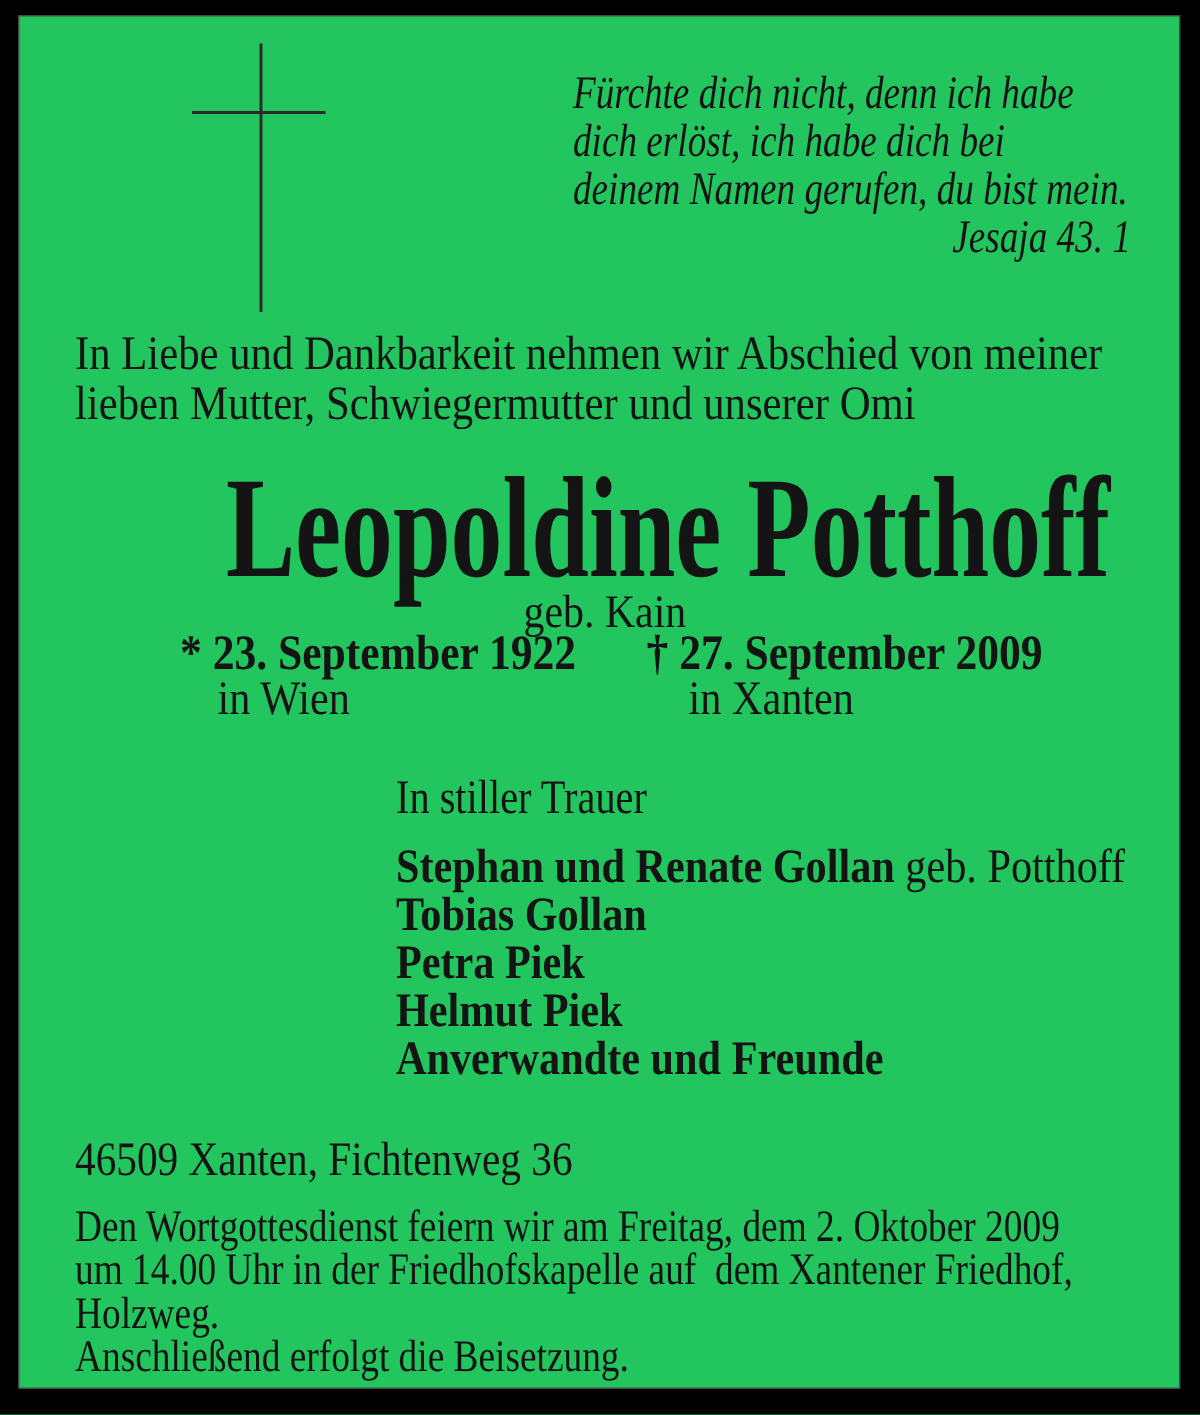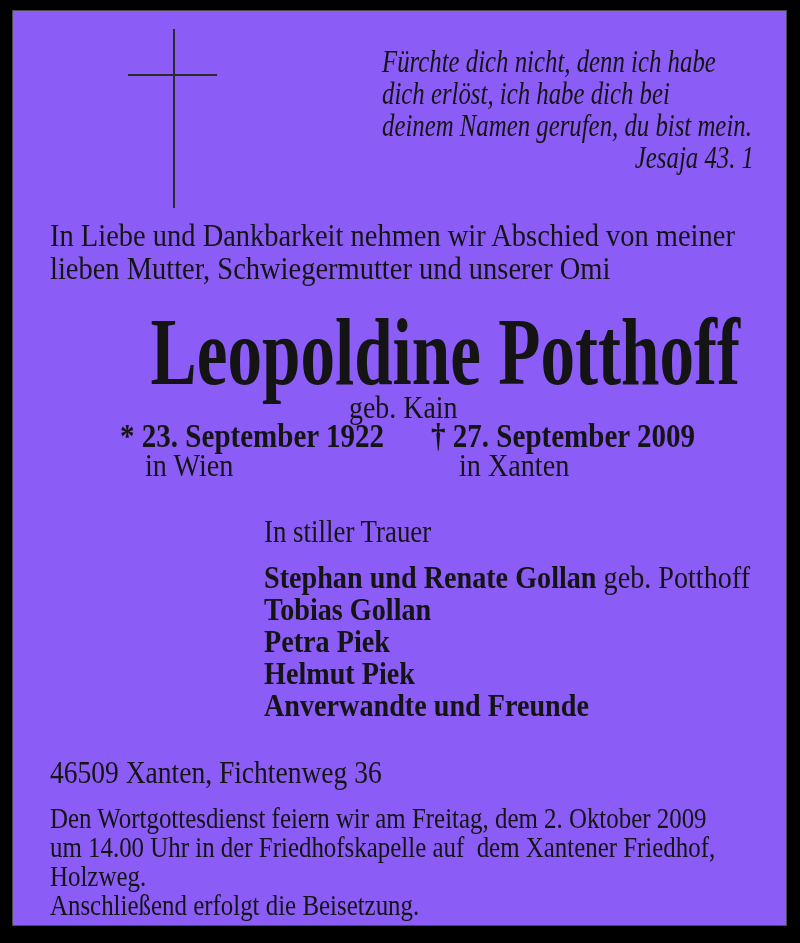--- a/index.html
+++ b/index.html
@@ -6,21 +6,21 @@
   html,body { width:800px; height:943px; }
   body {
     position:relative;
     background:#000;
     font-family:"Liberation Serif","DejaVu Serif",serif;
     color:#141414;
     overflow:hidden;
   }
   .page {
     position:absolute; left:13px; top:11px; width:773px; height:914px;
-    background:#8b5cf6;
+    background:#22c55e;
     box-shadow:0 0 0 1px #4a4a4a;
   }
   .abs { position:absolute; }
   .line { white-space:pre; }
 
   
   .cross { left:115px; top:18px; width:92px; height:180px; }
   .cross .v { position:absolute; left:45px; top:0; width:1.5px; height:179px; background:#2b2b2b; }
   .cross .h { position:absolute; left:0; top:45px; width:89px; height:1.5px; background:#2b2b2b; }
 

